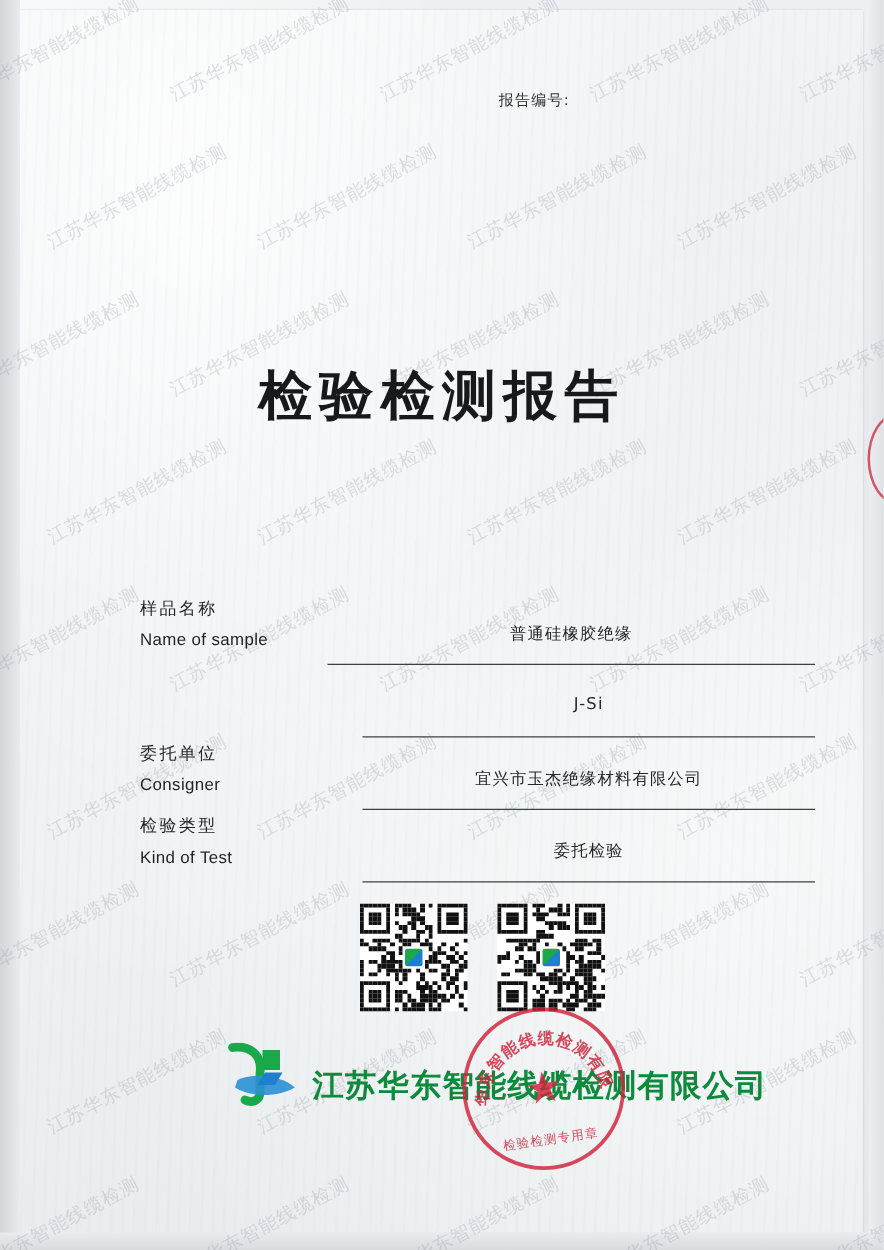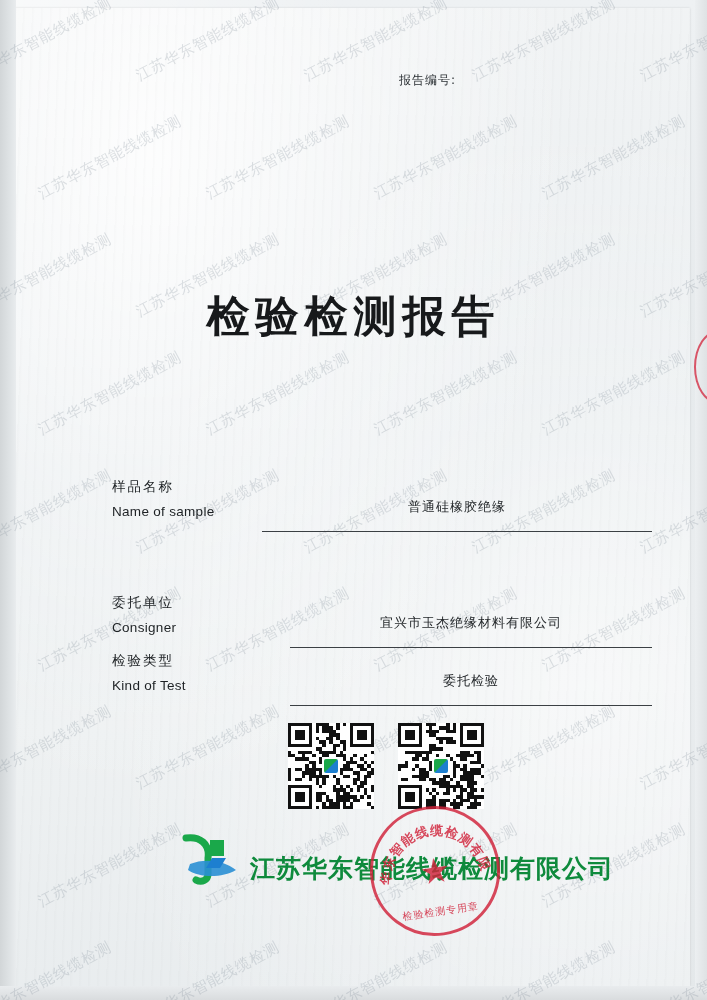--- a/index.html
+++ b/index.html
@@ -217,20 +217,21 @@
 
     <div class="field-row">
       <div class="f-label">
         <div class="f-cn">样品名称</div>
         <div class="f-en">Name of sample</div>
       </div>
       <div class="f-value">普通硅橡胶绝缘</div>
     </div>
 
     <div class="field-row">
+      <div class="f-value narrow">J-Si</div>
     </div>
 
     <div class="field-row">
       <div class="f-label">
         <div class="f-cn">委托单位</div>
         <div class="f-en">Consigner</div>
       </div>
       <div class="f-value narrow">宜兴市玉杰绝缘材料有限公司</div>
     </div>
 

